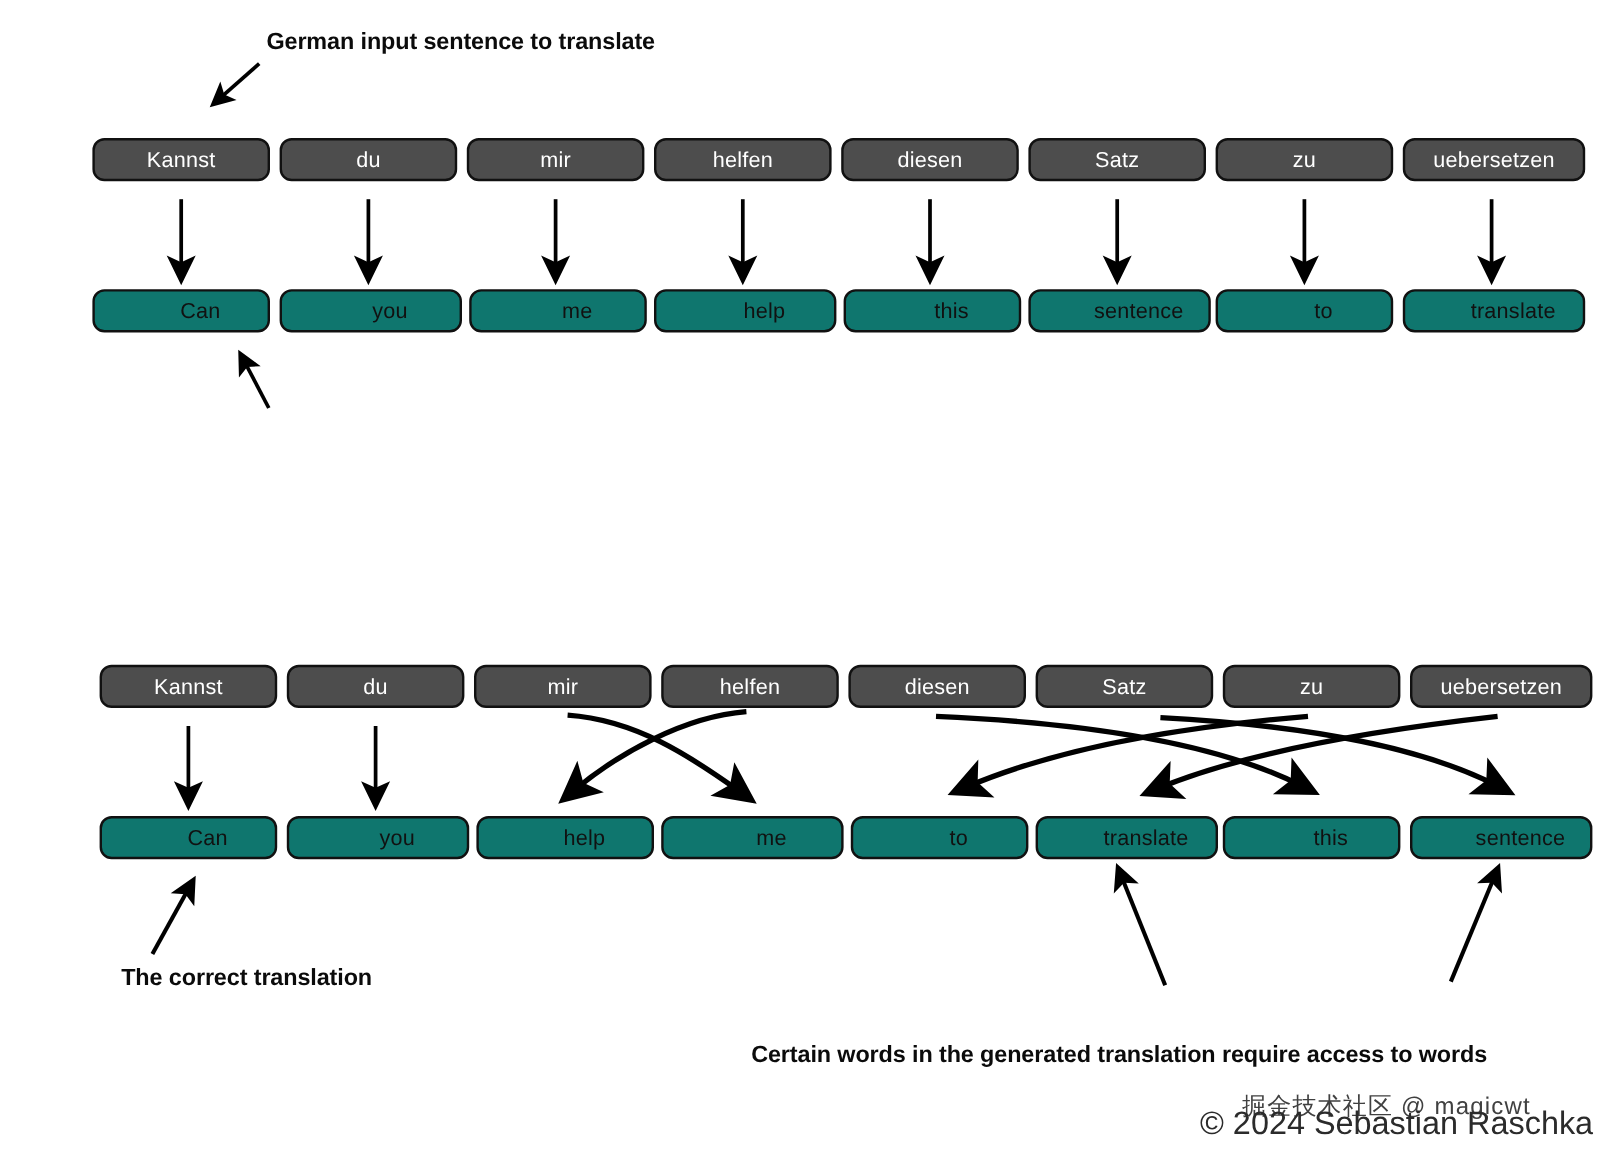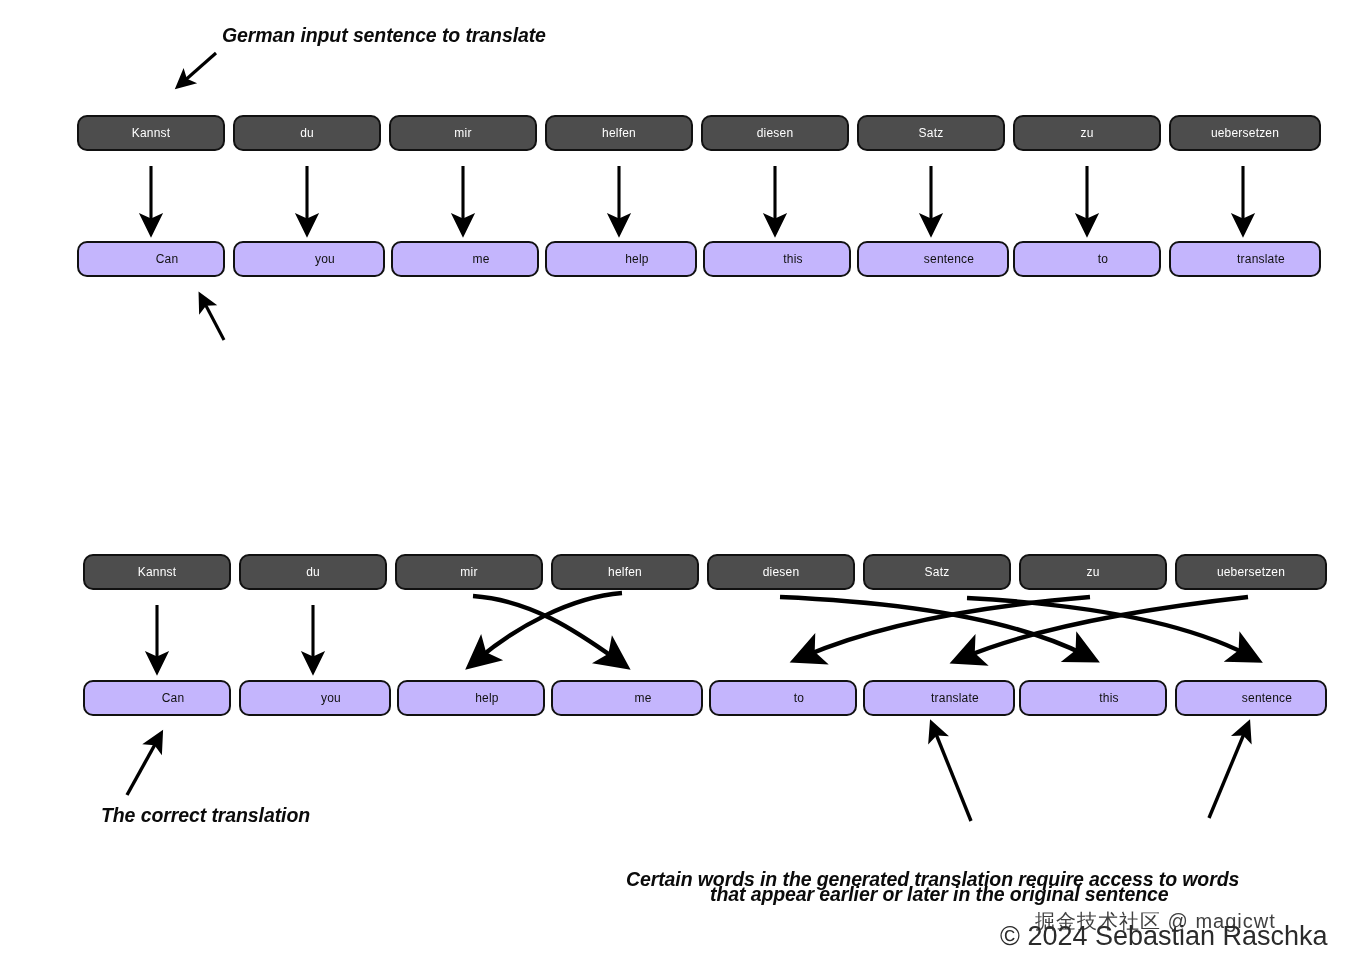--- a/index.html
+++ b/index.html
@@ -22,45 +22,44 @@
   .wbox {
     position: absolute;
     box-sizing: border-box;
     height: 36px;
     border-radius: 10px;
     border: 2.5px solid #111111;
     display: flex;
     align-items: center;
     justify-content: center;
     font-family: "Liberation Sans", sans-serif;
-    font-size: 12px;
+    font-size: 18px;
     letter-spacing: 0.2px;
     white-space: nowrap;
     user-select: none;
   }
   .wbox.src {
     background: #4d4d4d;
     color: #ffffff;
   }
   .wbox.tgt {
-    background: #c4b5fd;
+    background: #0f766e;
     color: #111111;
     padding-left: 32px;
   }
 
   
   .caption {
     position: absolute;
     font-family: "Liberation Sans", sans-serif;
     font-weight: bold;
     font-size: 19.5px;
     color: #0b0b0b;
     white-space: nowrap;
     letter-spacing: -0.1px;
-    font-style: italic;
   }
   .caption.center {
     text-align: center;
   }
 
   
   .layer {
     position: absolute;
     left: 0;
     top: 0;
@@ -184,19 +183,18 @@
     <path d="M127,795 L158,739" stroke="#000" stroke-width="3.4" fill="none" marker-end="url(#ah2)"></path>
 
     <path d="M971,821 L934,729" stroke="#000" stroke-width="3.4" fill="none" marker-end="url(#ah2)"></path>
     <path d="M1209,818 L1246,729" stroke="#000" stroke-width="3.4" fill="none" marker-end="url(#ah2)"></path>
   </svg>
 
   <div class="caption" style="left:68px; top:804px;margin-left:33px;">The correct translation</div>
 
   <div class="caption center" style="left:626px; top:845px;margin-top:23px;">Certain words in the generated translation require access to words</div>
 
-  <div class="caption center" style="left:710px; top:883px;">that appear earlier or later in the original sentence</div>
 
   <div class="watermark" style="left:1035px; top:908px;">掘金技术社区 @ magicwt</div>
 
   <div class="copyright" style="left:1000px; top:921px;">© 2024 Sebastian Raschka</div>
 
 </div>
 
 </body></html>

